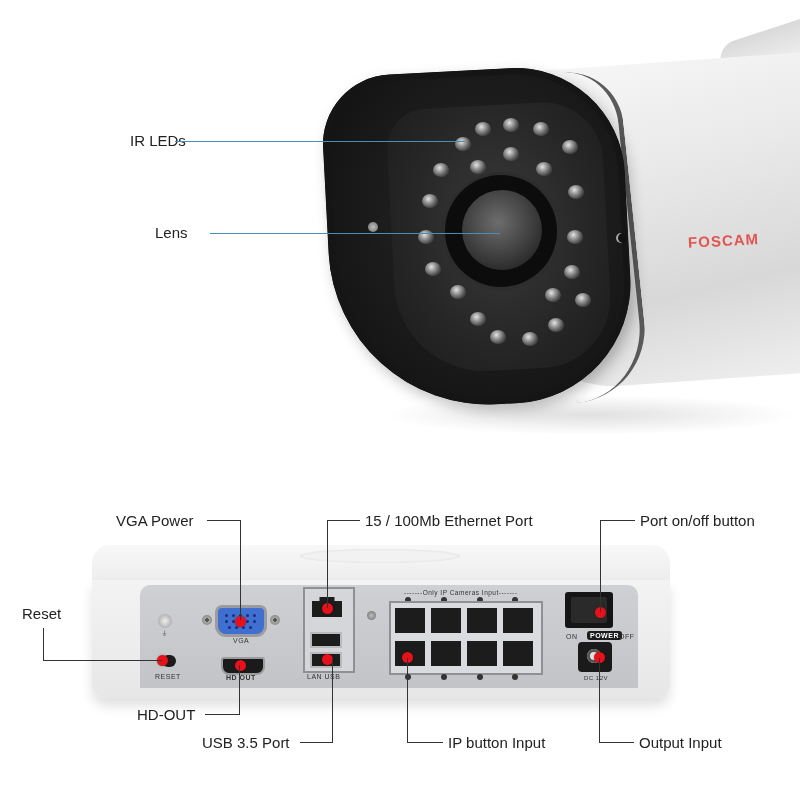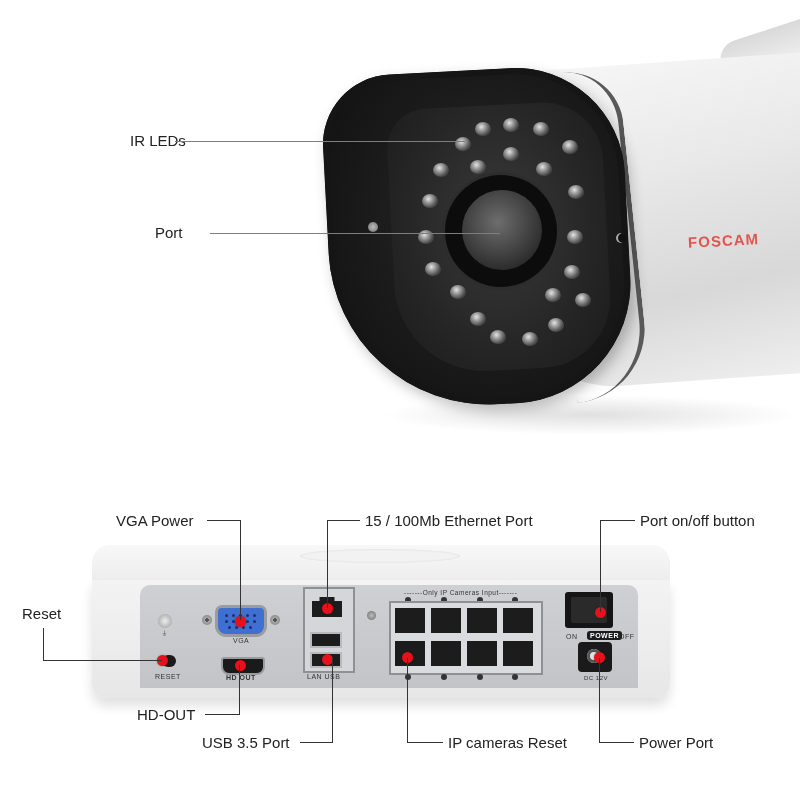--- a/index.html
+++ b/index.html
@@ -85,21 +85,21 @@
   <div class="lens-outer"></div>
   <div class="lens-inner"></div>
   <div class="screw" style="left:368px;top:222px"></div>
   <div class="screw" style="left:616px;top:233px;background:#111;box-shadow:inset 2px 0 0 #aaa"></div>
   <div class="brand">FOSCAM</div>
 </div>
 
 <div class="label" style="left:130px;top:133px">IR LEDs</div>
 <div class="blue-line" style="left:175px;top:141px;width:290px"></div>
 
-<div class="label" style="left:155px;top:225px">Port</div>
+<div class="label" style="left:155px;top:225px">Lens</div>
 <div class="blue-line" style="left:210px;top:233px;width:290px"></div>
 
 <div>
   <div class="nvr-top"></div>
   <div class="nvr-top-badge"></div>
   <div class="nvr-body"></div>
   <div class="nvr-panel"></div>
 
   <div class="ground-screw"></div>
   <div class="small-text" style="left:162px;top:630px">⏚</div>
@@ -190,19 +190,19 @@
 <div class="callout-line" style="left:43px;top:660px;width:119px;height:1px"></div>
 
 <div class="label" style="left:137px;top:707px">HD-OUT</div>
 <div class="callout-line" style="left:205px;top:714px;width:35px;height:1px"></div>
 <div class="callout-line" style="left:239px;top:665px;width:1px;height:50px"></div>
 
 <div class="label" style="left:202px;top:735px">USB 3.5 Port</div>
 <div class="callout-line" style="left:300px;top:742px;width:33px;height:1px"></div>
 <div class="callout-line" style="left:332px;top:658px;width:1px;height:85px"></div>
 
-<div class="label" style="left:448px;top:735px">IP cameras Reset</div>
+<div class="label" style="left:448px;top:735px">IP button Input</div>
 <div class="callout-line" style="left:407px;top:658px;width:1px;height:85px"></div>
 <div class="callout-line" style="left:407px;top:742px;width:36px;height:1px"></div>
 
-<div class="label" style="left:639px;top:735px">Power Port</div>
+<div class="label" style="left:639px;top:735px">Output Input</div>
 <div class="callout-line" style="left:599px;top:658px;width:1px;height:85px"></div>
 <div class="callout-line" style="left:599px;top:742px;width:35px;height:1px"></div>
 
 </body></html>

